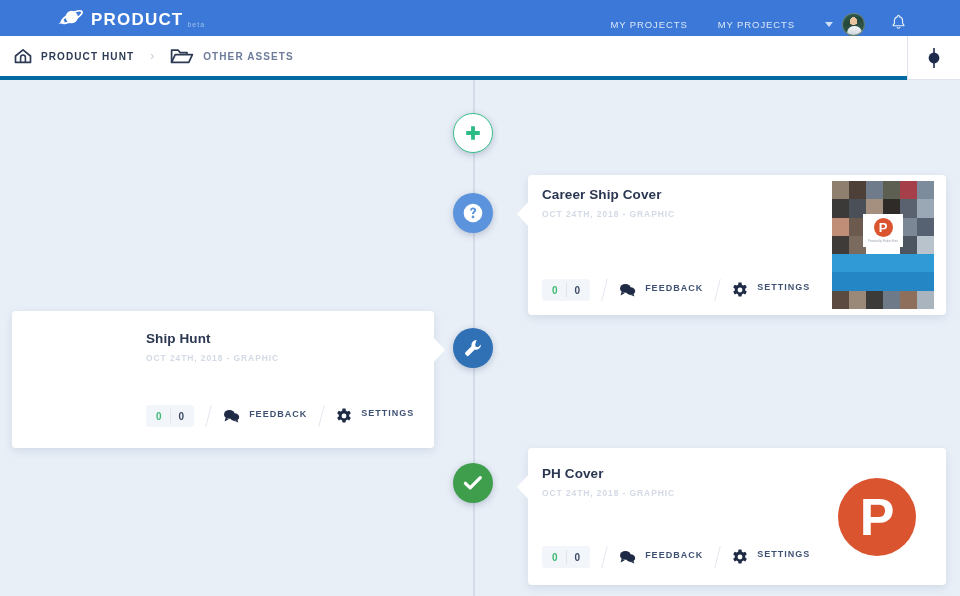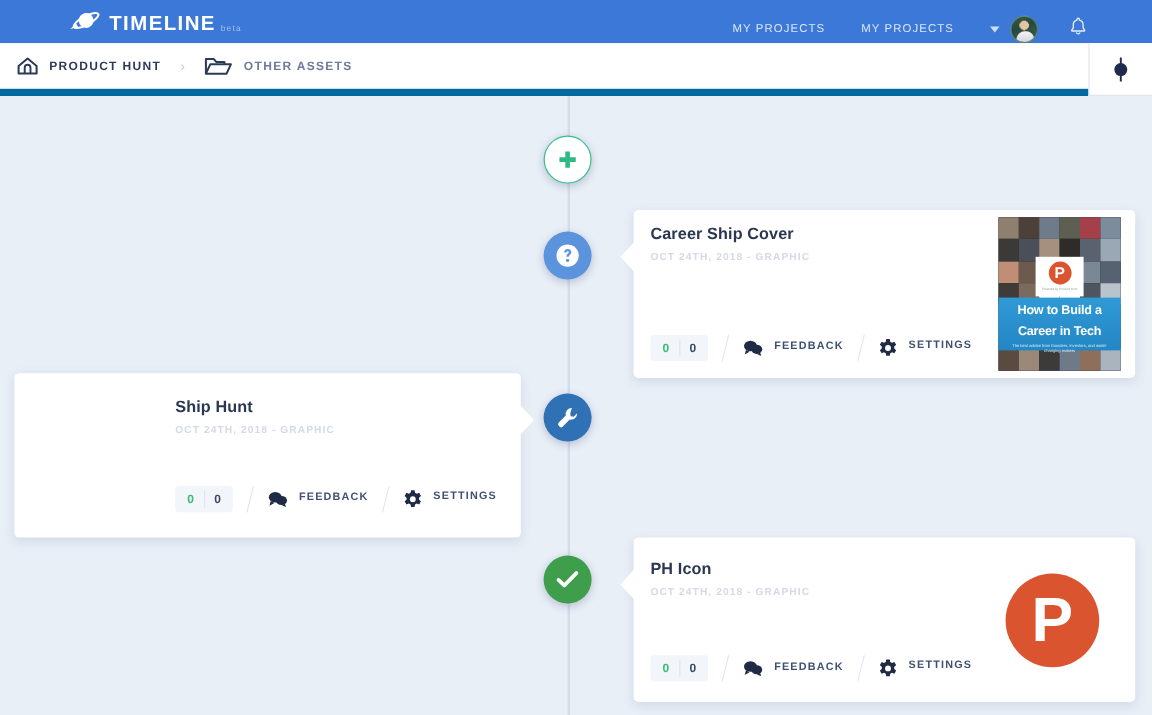--- a/index.html
+++ b/index.html
@@ -58,21 +58,21 @@
     width: 15px; height: 9px; border-radius: 7px 7px 0 0;
     background: linear-gradient(180deg,#f3f5f7,#cfd6dd);
   }
   .bell { margin-left: 26px; cursor: pointer; }
 
   
   .crumbbar {
     position: absolute; top: 36px; left: 0;
     width: 960px; height: 44px;
     background: #ffffff;
-    border-bottom: 6px solid #0369a1;
+    border-bottom: 4px solid #0369a1;
     display: flex; align-items: center;
   }
   .crumb {
     display: flex; align-items: center; cursor: pointer;
   }
   .crumb-icon { margin-right: 9px; display: flex; }
   .crumb-home { margin-left: 14px; }
   .crumb-label {
     font-size: 10px; font-weight: bold; letter-spacing: 1.1px;
     color: #2d3a56;
@@ -230,21 +230,21 @@
   <div class="brand">
     <span class="brand-mark">
       <svg width="28" height="22" viewBox="0 0 28 22">
         <g transform="rotate(-28 14 11)">
           <ellipse cx="16" cy="11" rx="6.2" ry="6.2" fill="#ffffff"></ellipse>
           <ellipse cx="16" cy="11" rx="11.5" ry="3.6" fill="none" stroke="#ffffff" stroke-width="1.7"></ellipse>
           <path d="M1,11 L7.5,9.3 L7.5,12.7 Z" fill="#ffffff"></path>
         </g>
       </svg>
     </span>
-    <span class="brand-name">TIMELINE</span>
+    <span class="brand-name">PRODUCT</span>
     <span class="brand-beta">beta</span>
   </div>
 
   <div class="nav-right">
     <span class="nav-link">MY PROJECTS</span>
     <span class="nav-link">MY PROJECTS</span>
     <span class="nav-caret"></span>
     <span class="avatar"></span>
     <span class="bell">
       <svg width="15" height="16" viewBox="0 0 15 16">
@@ -393,25 +393,20 @@
           <i style="background:#9a8878"></i>
           <i style="background:#3c3b3a"></i>
           <i style="background:#6e7a88"></i>
           <i style="background:#8d6f5c"></i>
           <i style="background:#aab4bf"></i>
       </div>
       <div class="book-plogo">
         <span class="book-pcircle">P</span>
         <span class="book-pcap">Powered by Product Hunt</span>
       </div>
-      <div class="book-band">
-        <div class="l1">How to Build a</div>
-        <div class="l1">Career in Tech</div>
-        <div class="l2">The best advice from founders, investors, and world-changing makers</div>
-      </div>
     </div>
   </div>
 
   <div class="card" style="left:12px; top:231px; width:422px; height:137px;">
     <div class="card-notch notch-right"></div>
 
 
     <div style="position:absolute; left:134px; top:20px;">
       <div class="card-title">Ship Hunt</div>
       <div class="card-meta">OCT 24TH, 2018 - GRAPHIC</div>
@@ -441,21 +436,21 @@
         </svg>
         <span class="act-label">SETTINGS</span>
       </div>
     </div>
   </div>
 
   <div class="card" style="left:528px; top:368px; width:418px; height:137px;">
     <div class="card-notch notch-left"></div>
 
     <div style="position:absolute; left:14px; top:18px;">
-      <div class="card-title">PH Icon</div>
+      <div class="card-title">PH Cover</div>
       <div class="card-meta">OCT 24TH, 2018 - GRAPHIC</div>
     </div>
 
     <div class="ph-circle" style="position:absolute; right:30px; top:30px;">P</div>
 
     <div class="card-actions" style="position:absolute; left:14px; bottom:17px;">
       <div class="count-pill">
         <span class="count-green">0</span>
         <span class="count-sep"></span>
         <span class="count-dark">0</span>

